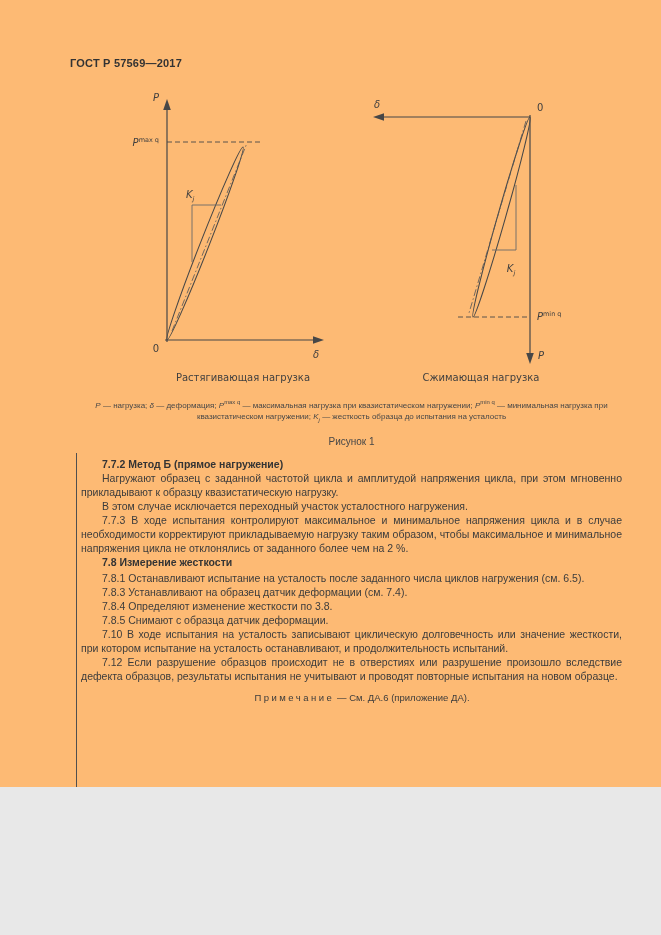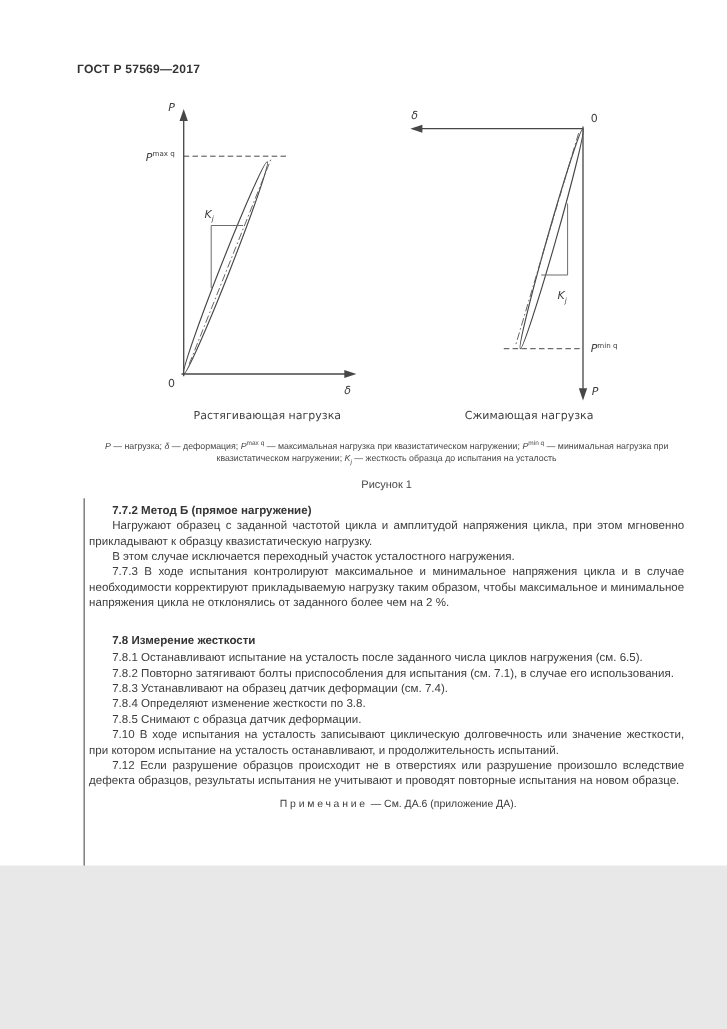--- a/index.html
+++ b/index.html
@@ -1,18 +1,18 @@
 <!DOCTYPE html>
 <html><head>
 <meta charset="utf-8">
 <style>
   html,body { margin:0; padding:0; background:#e8e8e8; }
   .page {
     position:relative; width:661px; height:787px; margin:0 auto;
-    background:#ffffff; overflow:hidden;
+    background:#fdba74; overflow:hidden;
     font-family:"Liberation Sans", sans-serif; color:#3c3c3c;
   }
   .doc-header {
     position:absolute; left:70px; top:57px;
     font-size:11px; font-weight:bold; color:#333; letter-spacing:0.2px;
   }
   .artifact-line {
     position:absolute; left:76px; top:453px; width:1px; height:349px;
     background:#4f4f4f;
   }
@@ -39,21 +39,21 @@
   .fig-num {
     position:absolute; left:81px; top:436px; width:541px;
     text-align:center; font-size:10px; color:#474747;
   }
   .body-text {
     position:absolute; left:81px; top:457px; width:541px;
     font-size:10.5px; line-height:14px; text-align:justify; color:#3c3c3c;
   }
   .para { margin:0; text-indent:21px; }
   .bold { font-weight:bold; color:#343434; }
-  .h78  { margin-top:20px; margin-bottom:2px; }
+  .h78  { margin-top:0; margin-bottom:2px; }
   .note { margin:8px 0 0 0; font-size:9.5px; text-indent:21px; text-align:center; }
   .note-label { letter-spacing:2.5px; }
   .page-number { position:absolute; left:76px; top:839px; font-size:10.5px; color:#474747; }
 </style>
 </head>
 <body>
 
 <div class="page">
 
   <div class="doc-header">ГОСТ Р 57569—2017</div>
@@ -112,21 +112,20 @@
   <div class="fig-num">Рисунок 1</div>
 
   <div class="body-text">
     <p class="para bold">7.7.2 Метод Б (прямое нагружение)</p>
     <p class="para">Нагружают образец с заданной частотой цикла и амплитудой напряжения цикла, при этом мгно­венно прикладывают к образцу квазистатическую нагрузку.</p>
     <p class="para">В этом случае исключается переходный участок усталостного нагружения.</p>
     <p class="para">7.7.3 В ходе испытания контролируют максимальное и минимальное напряжения цикла и в случае необходимости корректируют прикладываемую нагрузку таким образом, чтобы максимальное и мини­мальное напряжения цикла не отклонялись от заданного более чем на 2 %.</p>
 
     <p class="para bold h78">7.8 Измерение жесткости</p>
     <p class="para">7.8.1 Останавливают испытание на усталость после заданного числа циклов нагружения (см. 6.5).</p>
-    <p class="para">7.8.2 Повторно затягивают болты приспособления для испытания (см. 7.1), в случае его исполь­зования.</p>
     <p class="para">7.8.3 Устанавливают на образец датчик деформации (см. 7.4).</p>
     <p class="para">7.8.4 Определяют изменение жесткости по 3.8.</p>
     <p class="para">7.8.5 Снимают с образца датчик деформации.</p>
     <p class="para">7.10 В ходе испытания на усталость записывают циклическую долговечность или значение жест­кости, при котором испытание на усталость останавливают, и продолжительность испытаний.</p>
     <p class="para">7.12 Если разрушение образцов происходит не в отверстиях или разрушение произошло вслед­ствие дефекта образцов, результаты испытания не учитывают и проводят повторные испытания на новом образце.</p>
 
     <p class="note"><span class="note-label">Примечание</span><span> — См. ДА.6 (приложение ДА).</span></p>
   </div>
 
   <div class="page-number">4</div>

